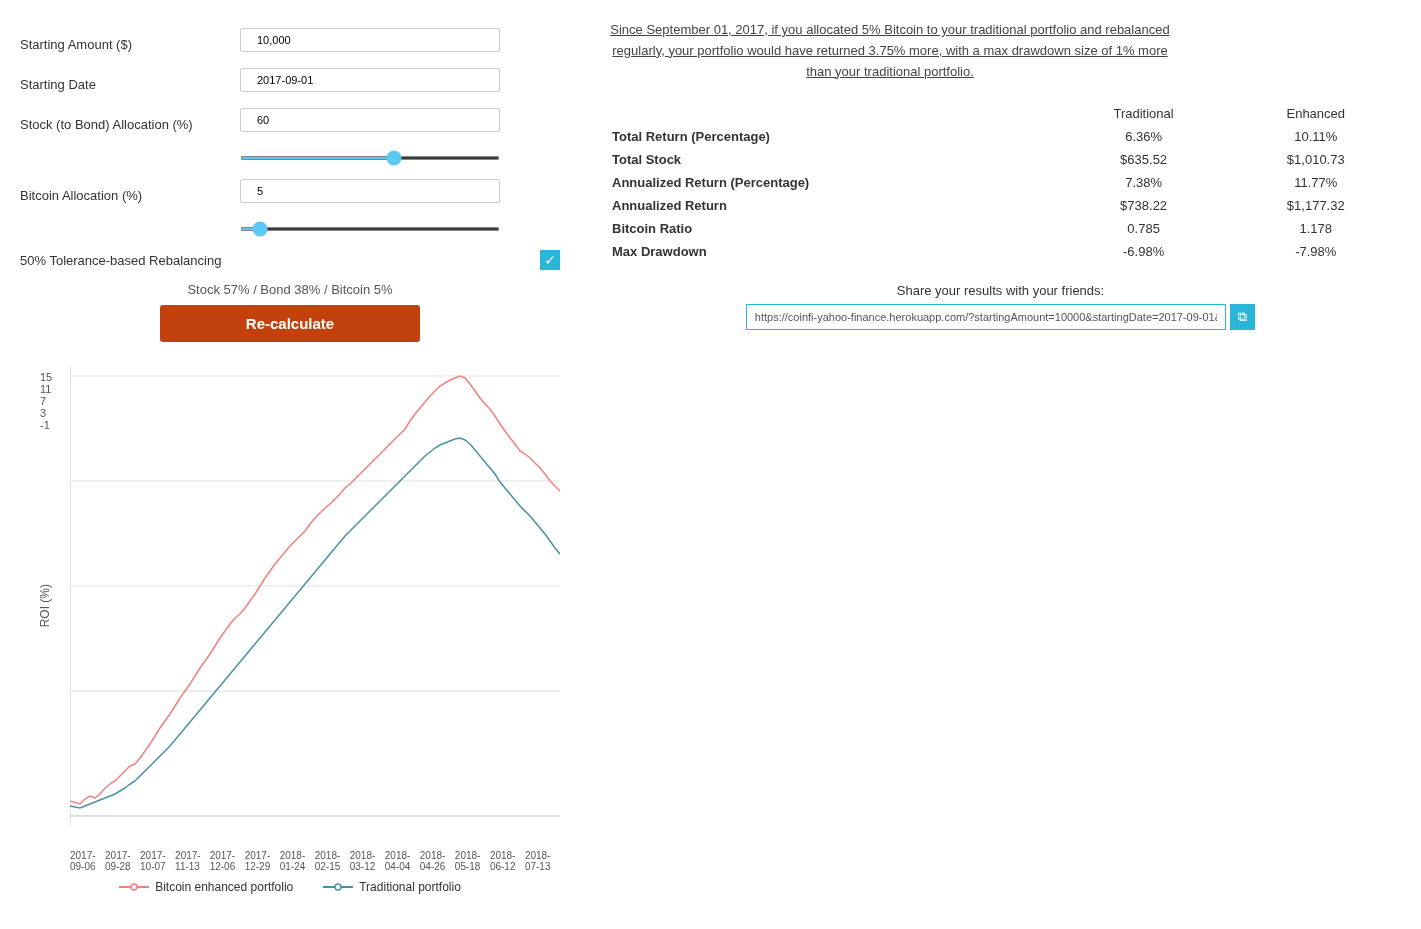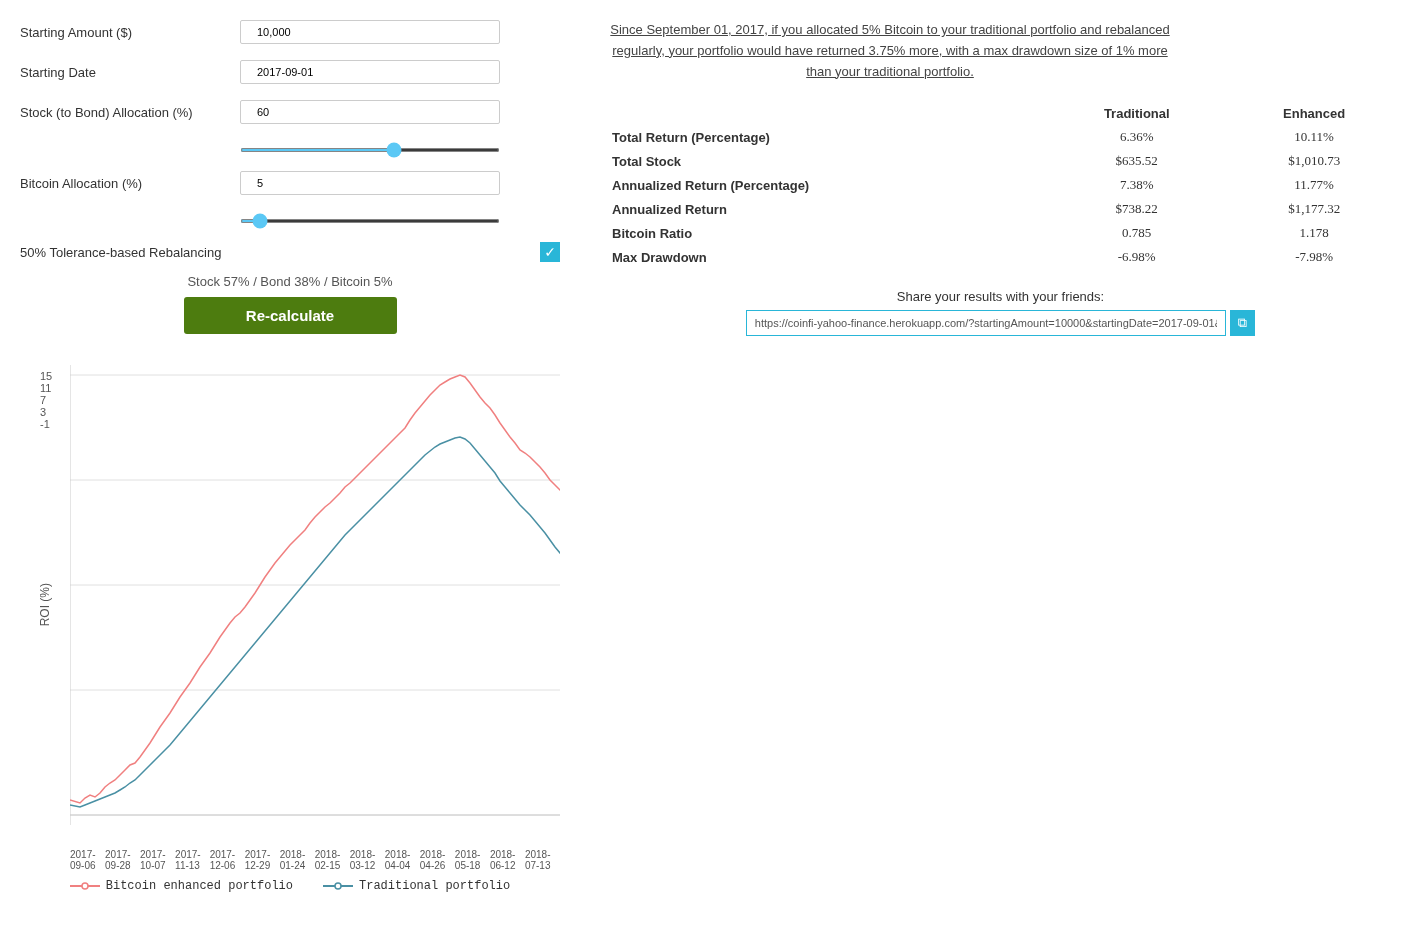--- a/index.html
+++ b/index.html
@@ -1,46 +1,46 @@
 <!DOCTYPE html>
 <html><head>
   <meta charset="utf-8">
   <style>
     * { box-sizing: border-box; margin: 0; padding: 0; }
     body { font-family: Arial, sans-serif; font-size: 13px; background: #fff; color: #333; padding: 20px; }
     .layout { display: flex; gap: 40px; }
     .left-panel { width: 540px; flex-shrink: 0; }
     .right-panel { flex: 1; }
-    .form-row { display: flex; align-items: center; margin-bottom: 16px; }
+    .form-row { display: flex; align-items: flex-end; margin-bottom: 16px; margin-top: 8px; }
     .form-label { width: 220px; font-size: 13px; }
     .form-input { width: 260px; border: 1px solid #ccc; padding: 5px 16px; font-size: 11px; border-radius: 2px; }
     .slider-row { margin-bottom: 16px; padding-left: 0; }
     .slider-container { margin-left: 220px; width: 260px; }
     input[type=range] { width: 100%; accent-color: #5bc8f5; height: 4px; }
     .checkbox-row { display: flex; align-items: center; margin-bottom: 12px; }
     .checkbox-label { flex: 1; font-size: 13px; }
     .checkbox-custom { width: 20px; height: 20px; background: #29b6d8; border: 1px solid #29b6d8; display: flex; align-items: center; justify-content: center; color: white; font-size: 14px; cursor: pointer; }
     .allocation-text { text-align: center; font-size: 13px; color: #555; margin-bottom: 8px; }
-    .recalc-btn { display: block; margin: 0 auto 31px auto; width: 213px; background: #4d7c0f; color: white; border: none; padding: 10px; font-size: 15px; cursor: pointer; border-radius: 3px; font-weight: bold; }
+    .recalc-btn { display: block; margin: 0 auto 24px auto; width: 260px; background: #c2410c; color: white; border: none; padding: 10px; font-size: 15px; cursor: pointer; border-radius: 3px; font-weight: bold; }
     .summary-text { font-size: 13px; color: #444; text-align: center; line-height: 1.6; margin-bottom: 20px; max-width: 580px; text-decoration: underline; }
     .stats-table { width: 100%; border-collapse: collapse; margin-bottom: 20px; }
-    .stats-table th { font-weight: bold; text-align: center; padding: 4px 12px; font-size: 13px; }
+    .stats-table th { font-weight: normal; text-align: center; padding: 4px 12px; font-size: 13px; }
     .stats-table td { padding: 4px 12px; font-size: 13px; }
     .stats-table td:first-child { font-weight: bold; }
-    .stats-table td:not(:first-child) { text-align: center; font-family: Liberation Serif, serif; }
+    .stats-table td:not(:first-child) { text-align: center; }
     .share-section { text-align: center; margin-bottom: 20px; }
     .share-label { font-size: 13px; margin-bottom: 6px; }
     .share-input-row { display: flex; justify-content: center; gap: 4px; }
     .share-url-input { width: 480px; border: 1px solid #29b6d8; padding: 5px 8px; font-size: 11px; color: #555; }
     .copy-btn { background: #29b6d8; border: none; color: white; padding: 5px 8px; cursor: pointer; font-size: 13px; }
     .chart-wrapper { margin-top: 10px; }
     .y-axis-wrapper { width: 50px; display: flex; justify-content: center; align-items: center; height: 480px; }
     .y-label-text { writing-mode: vertical-rl; transform: rotate(180deg); font-size: 12px; color: #555; }
     .x-axis-labels { display: flex; justify-content: space-between; padding-left: 50px; margin-top: 4px; font-size: 10px; color: #555; }
-    .legend { display: flex; justify-content: center; gap: 30px; margin-top: 8px; font-size: 12px; font-family: Liberation Mono, monospace; }
+    .legend { display: flex; justify-content: center; gap: 30px; margin-top: 8px; font-size: 12px; }
     .legend-item { display: flex; align-items: center; gap: 6px; }
   </style>
 </head>
 <body>
 
 <div class="layout">
 
   <div class="left-panel">
 
     <div class="form-row">

